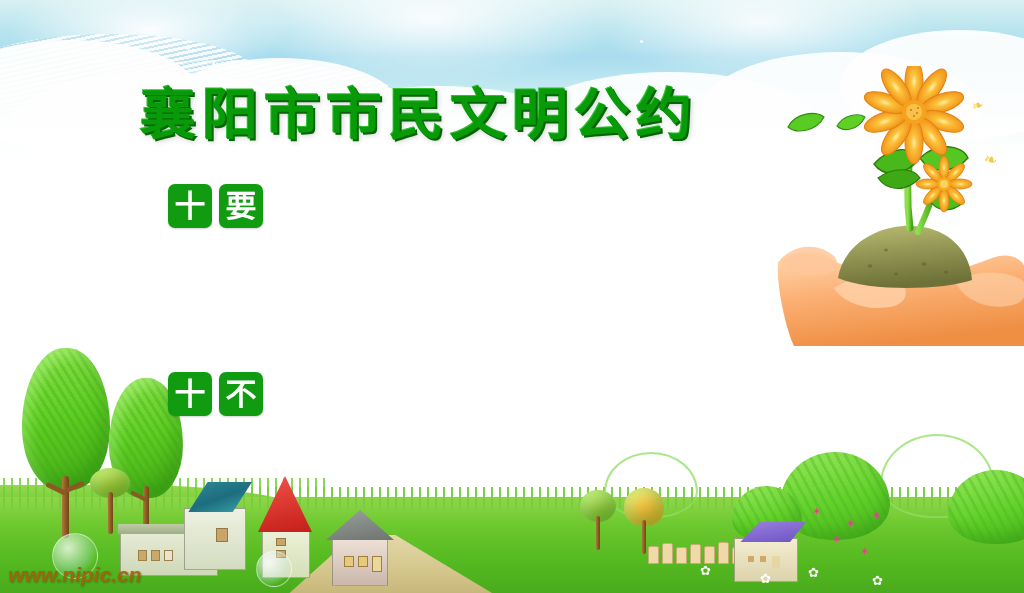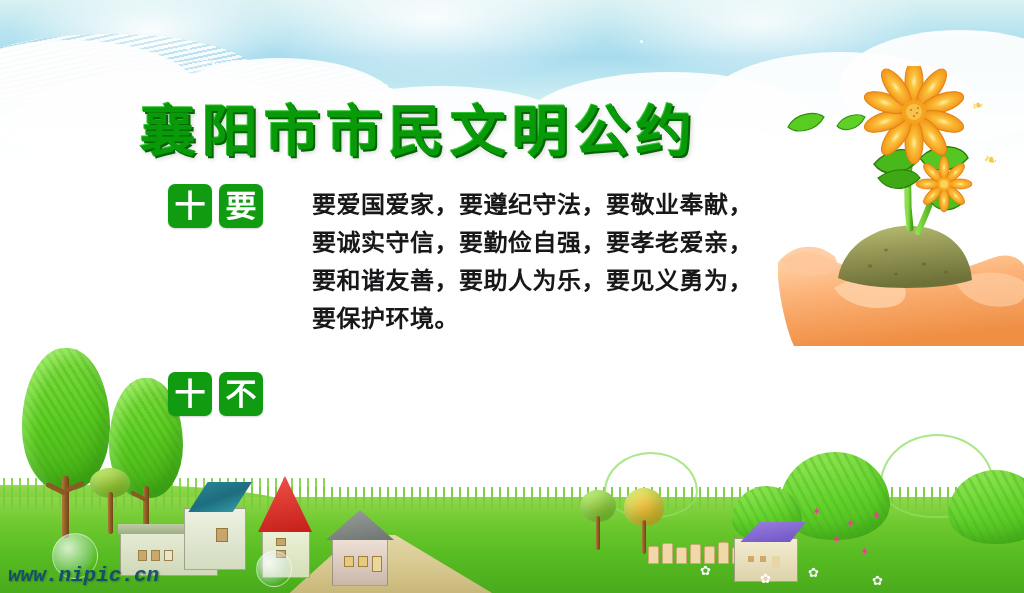--- a/index.html
+++ b/index.html
@@ -74,21 +74,21 @@
   .tree .trunk{
     position:absolute;background:linear-gradient(90deg,#b07a3a,#8a5a22 55%,#6f4616);
     border-radius:3px;
   }
   .tree .branch{
     position:absolute;background:#8a5a22;border-radius:3px;transform-origin:bottom center;
   }
 
   
   .title{
-    position:absolute;left:140px;top:86px;width:640px;
+    position:absolute;left:140px;top:69px;width:640px;
     font-family:"DejaVu Serif","Liberation Serif",serif;
     font-weight:700;font-size:56px;letter-spacing:6px;
     color:#089a08;
     text-shadow:
       2px 2px 0 #056605,
       -1px -1px 0 #2fc12f,
       3px 3px 5px rgba(0,0,0,.18);
     white-space:nowrap;
   }
 
@@ -144,22 +144,22 @@
     position:absolute;left:8px;bottom:6px;display:flex;align-items:center;gap:8px;
     opacity:.92;
   }
   .wm-cn{
     font-family:"DejaVu Sans","Liberation Sans",sans-serif;
     font-weight:700;font-size:26px;color:#ffffff;
     text-shadow:1px 1px 2px rgba(60,110,30,.75);
     letter-spacing:1px;
   }
   .wm-url{
-    font-family:Liberation Mono, monospace;
-    font-style:italic;font-weight:700;font-size:21px;color:#0c4a6e;
+    font-family:Liberation Sans, sans-serif;
+    font-style:italic;font-weight:700;font-size:21px;color:#a16207;
     text-shadow:1px 1px 2px rgba(60,110,30,.75);
   }
   .wm-bubble{
     position:absolute;left:52px;bottom:14px;width:44px;height:44px;border-radius:50%;
     background:radial-gradient(circle at 34% 32%, rgba(255,255,255,.75), rgba(200,240,255,.25) 55%, rgba(255,255,255,0) 72%);
     border:1px solid rgba(255,255,255,.5);
   }
   .idtag{
     position:absolute;right:6px;bottom:8px;
     font-family:"DejaVu Sans","Liberation Sans",sans-serif;
@@ -306,24 +306,20 @@
       </g>
       <circle cx="0" cy="0" r="6.5" fill="#f6ad22"></circle>
       <circle cx="0" cy="0" r="4" fill="#fbd35c"></circle>
     </g>
   </svg>
 
   <div class="badge-row" style="left:168px;top:184px;">
     <div class="badge">十</div>
     <div class="badge">要</div>
   </div>
-  <div class="clause" style="top:186px;">要爱国爱家，要遵纪守法，要敬业奉献，
-要诚实守信，要勤俭自强，要孝老爱亲，
-要和谐友善，要助人为乐，要见义勇为，
-要保护环境。</div>
 
   <div class="badge-row" style="left:168px;top:372px;">
     <div class="badge">十</div>
     <div class="badge">不</div>
   </div>
 
   <div class="house" style="left:120px;top:506px;width:120px;height:70px;">
     <div class="h-body" style="left:0;top:24px;width:96px;height:44px;background:linear-gradient(180deg,#e7ecd6,#cfd8b8);"></div>
     <div class="h-roof" style="left:-2px;top:18px;width:100px;height:10px;background:linear-gradient(180deg,#bfcba4,#9fae86);"></div>
     <div style="position:absolute;left:18px;top:44px;width:7px;height:9px;background:#c9a86a;border:1px solid #9c8049;"></div>

